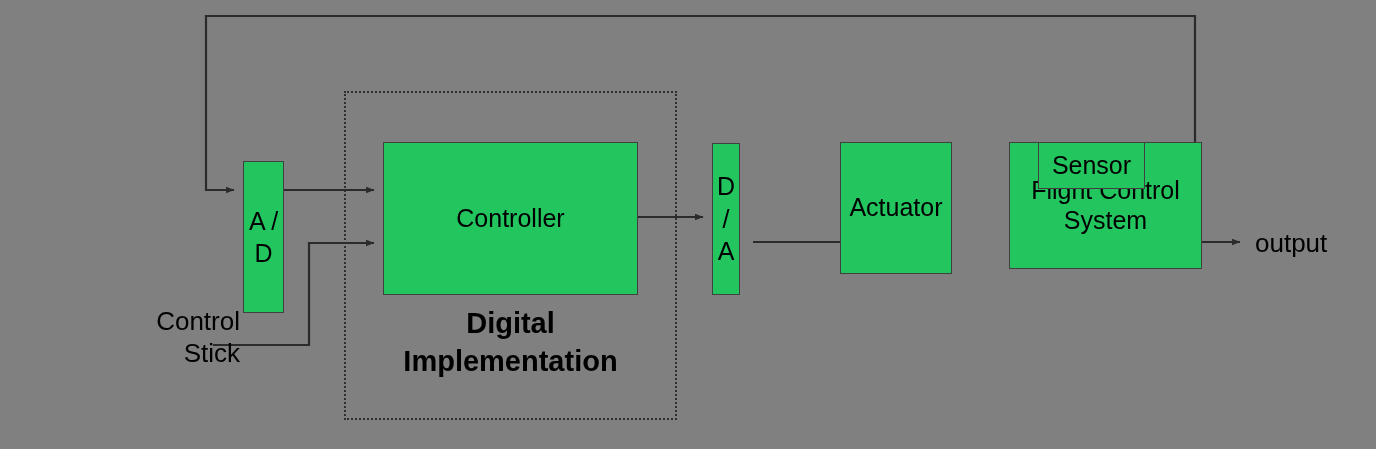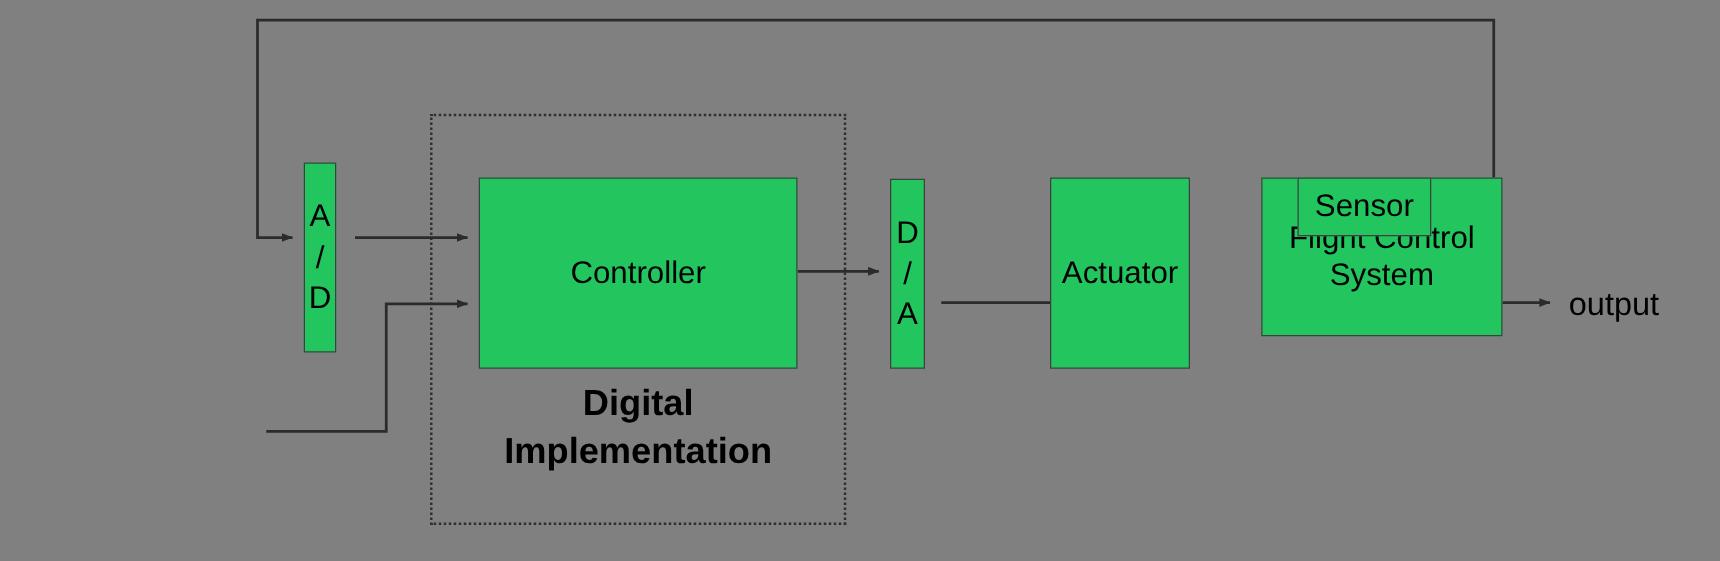--- a/index.html
+++ b/index.html
@@ -82,36 +82,38 @@
     <g id="lines-group" fill="none" stroke="#2b2b2b" stroke-width="2.2">
         <path d="M 1145 165 L 1195 165 L 1195 16 L 206 16 L 206 190 L 234 190" marker-end="url(#arrowhead)"></path>
         <path d="M 284 190 L 374 190" marker-end="url(#arrowhead)"></path>
         <path d="M 213 345 L 309 345 L 309 243 L 374 243" marker-end="url(#arrowhead)"></path>
         <path d="M 638 217 L 703 217" marker-end="url(#arrowhead)"></path>
         <path d="M 753 242 L 840 242"></path>
         <path d="M 1145 242 L 1240 242" marker-end="url(#arrowhead)"></path>
       </g>
   </svg>
 
-  <div class="blk narrow" style="left: 243px; top: 130px; width: 26px; height: 152px;">A
+  <div class="blk narrow" style="left: 243px; top: 161px; width: 41px; height: 152px;">A
 /
 D</div>
 
   <div class="blk" style="left: 383px; top: 142px; width: 255px; height: 153px;">Controller</div>
 
   <div class="blk narrow" style="left: 712px; top: 143px; width: 28px; height: 152px;">D
 /
 A</div>
 
-  <div class="blk" style="left: 840px; top: 142px; width: 112px; height: 153px;">Actuator</div>
+  <div class="blk" style="left: 840px; top: 142px; width: 112px; height: 132px;">Actuator</div>
 
   <div class="blk" style="left: 1009px; top: 142px; width: 193px; height: 127px;">Flight Control
 System</div>
 
   <div class="blk" style="left: 1038px; top: 142px; width: 107px; height: 47px;">Sensor</div>
 
+  <div class="lbl right" style="left: 110px; top: 306px; width: 130px;">Control
+Stick</div>
 
   <div class="lbl" style="left: 1255px; top: 228px;">output</div>
 
   <div class="lbl bold" id="group-label" style="left: 344px; top: 305px; width: 333px;">Digital
 Implementation</div>
 
 </div>
 
 </body></html>

